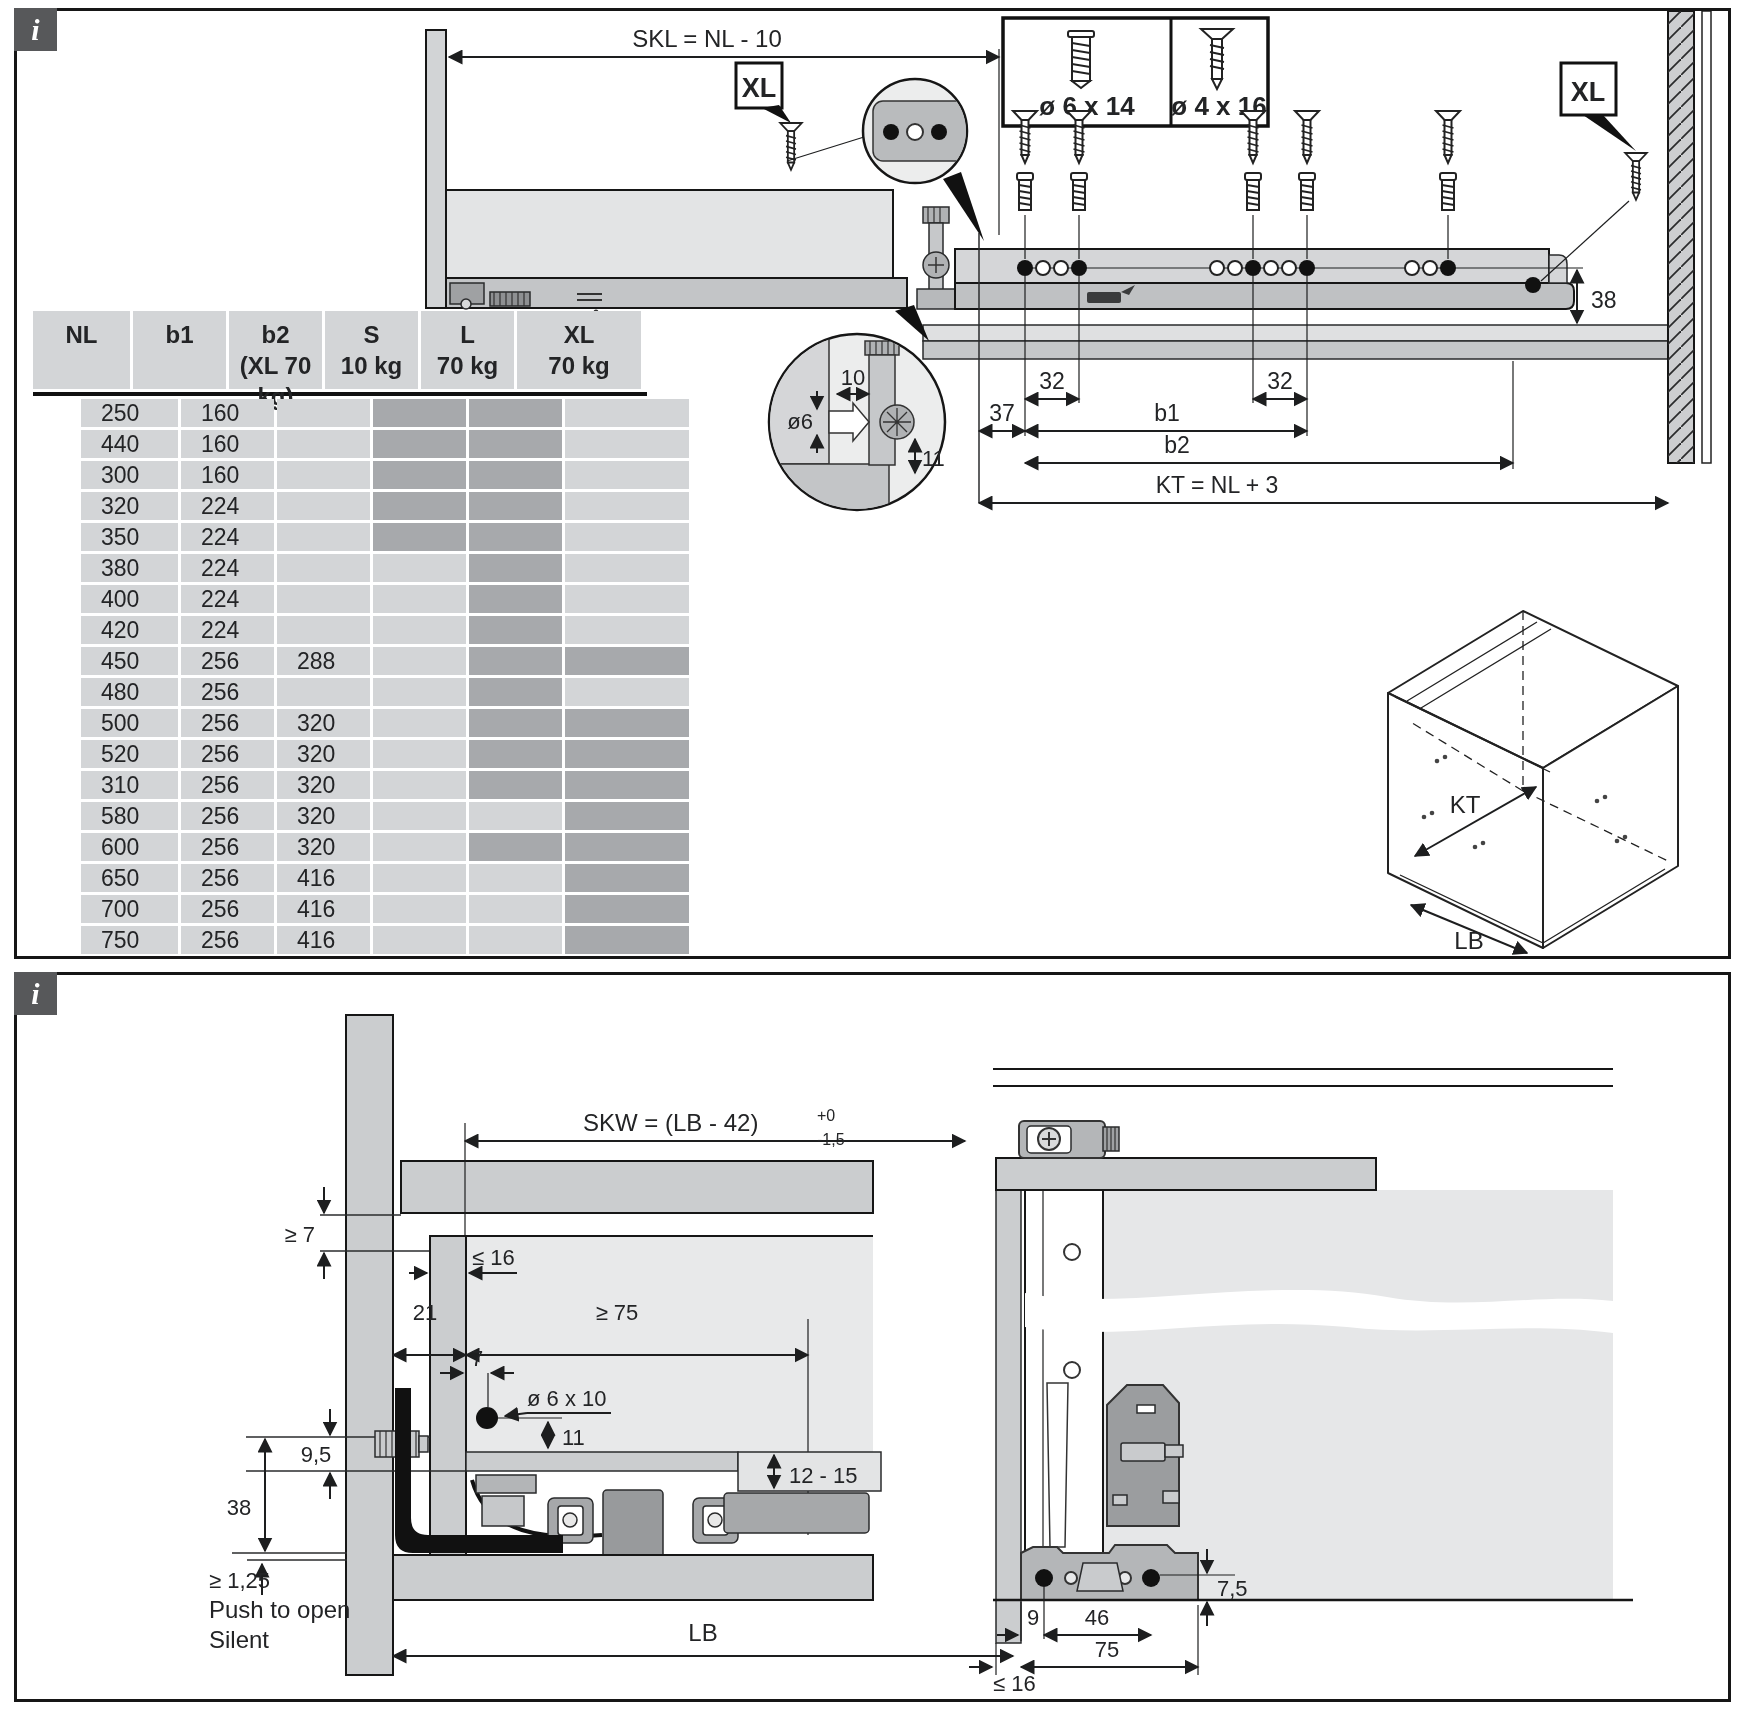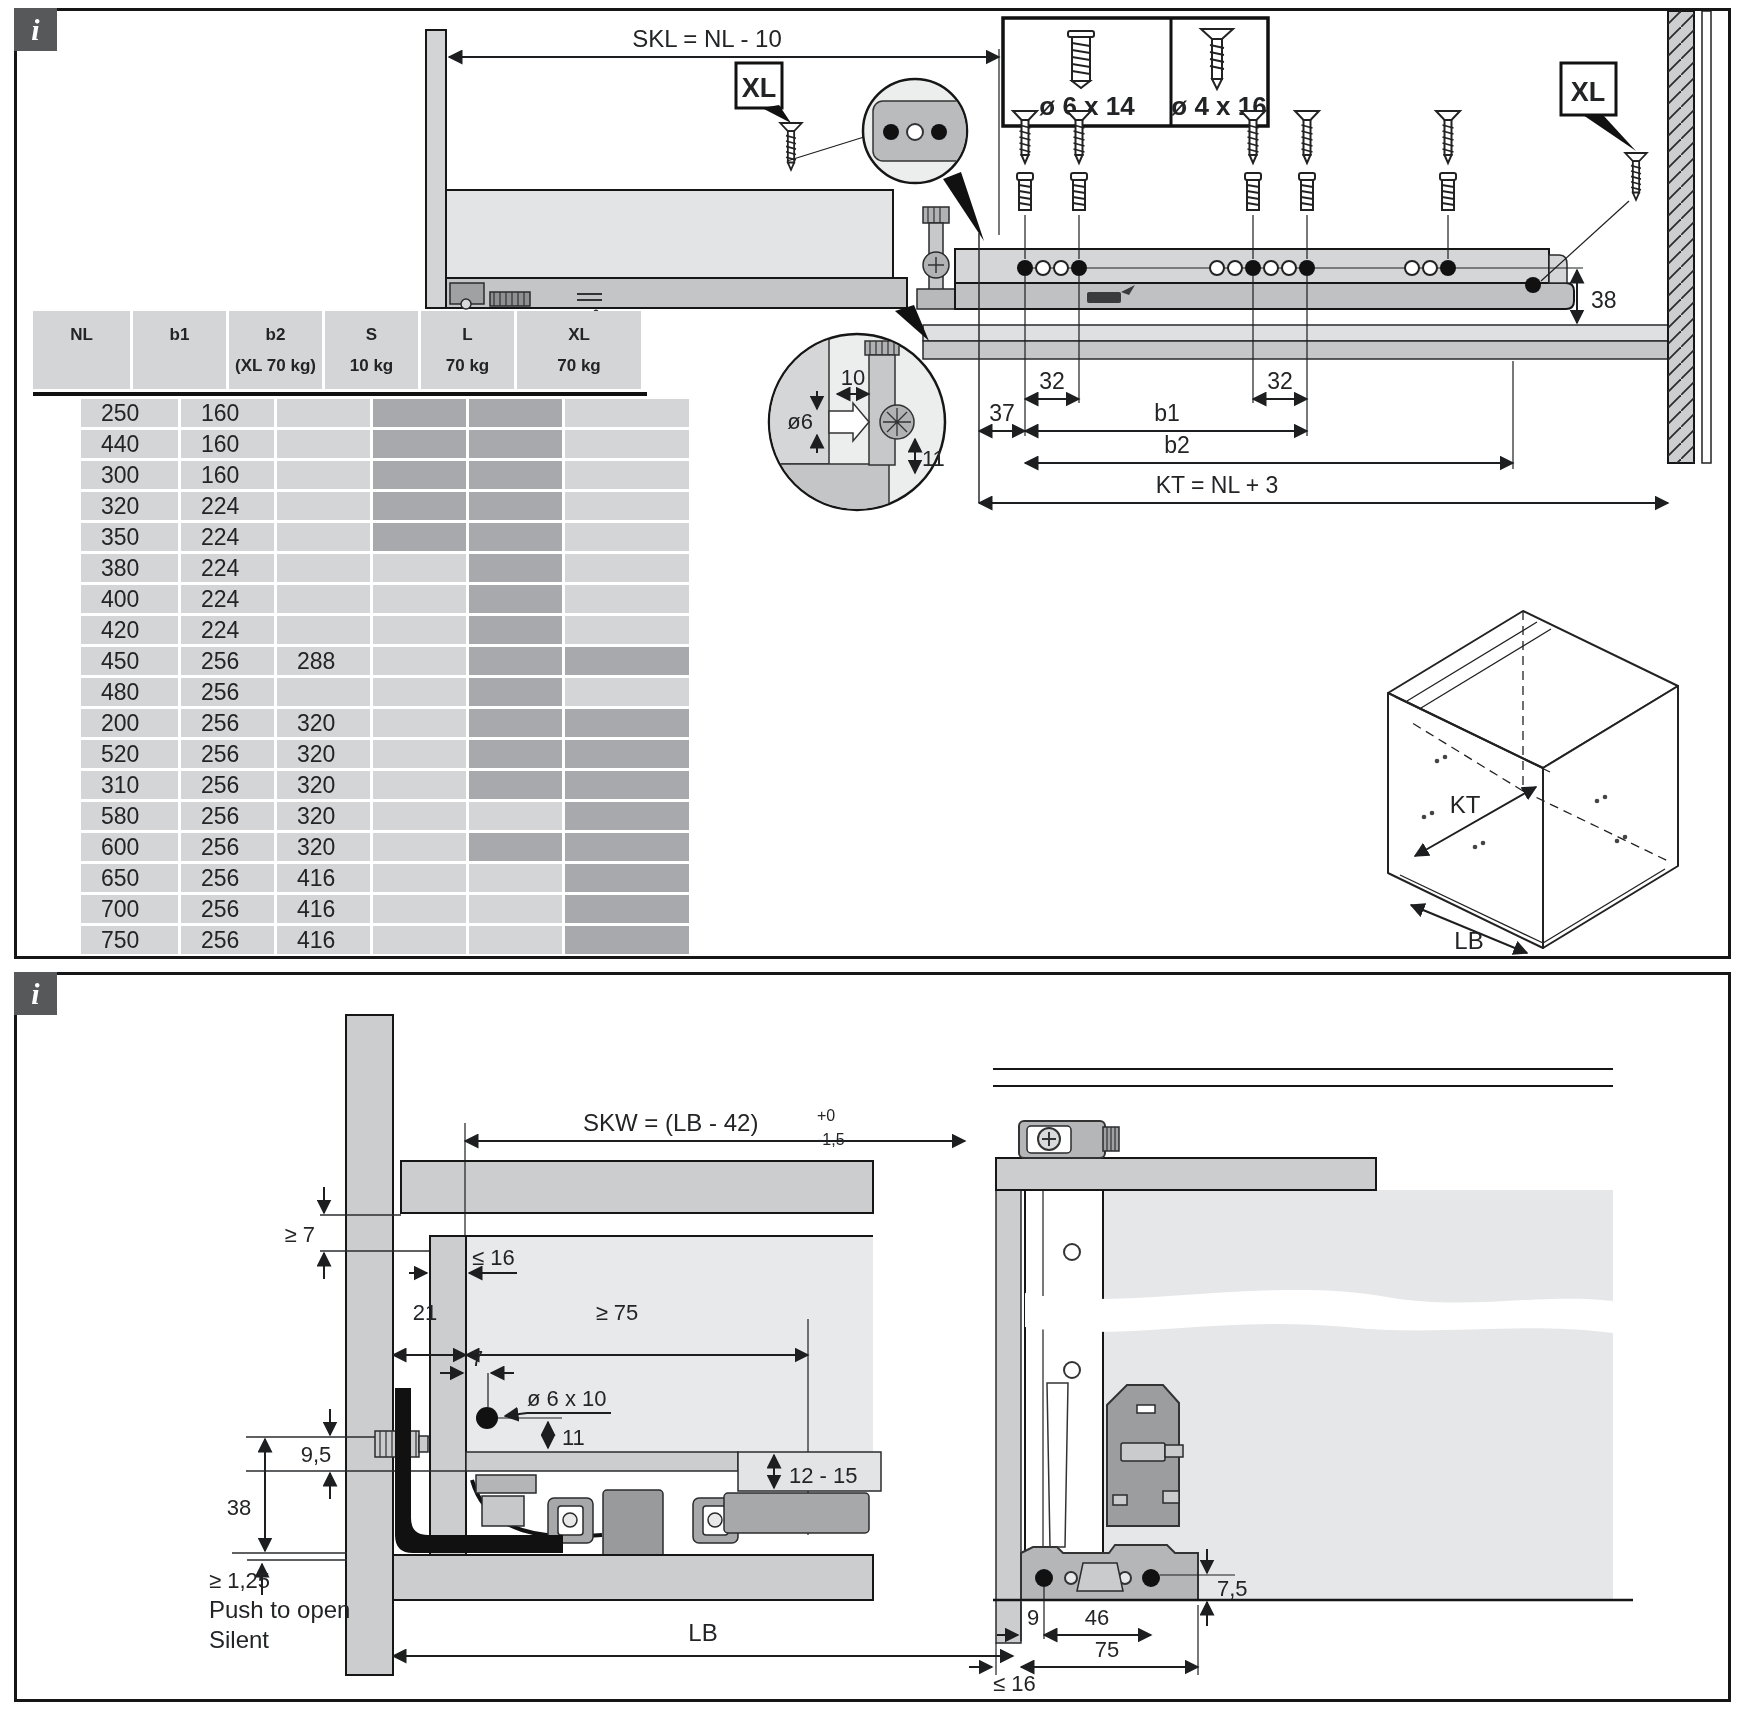--- a/index.html
+++ b/index.html
@@ -8,21 +8,21 @@
   .panel{position:absolute;background:#fff;border:3px solid #161616;}
   .panel-top{left:14px;top:8px;width:1711px;height:945px;}
   .panel-bottom{left:14px;top:972px;width:1711px;height:724px;}
   .badge{position:absolute;left:-3px;top:-3px;width:43px;height:43px;background:#57585a;color:#fff;
          display:flex;align-items:center;justify-content:center;
          font:italic 700 30px "Liberation Serif",serif;z-index:5;}
   .dsvg{position:absolute;left:0;top:0;z-index:1;}
   
   .tablewrap{position:absolute;left:16px;top:300px;width:614px;z-index:2;}
   .grid{display:grid;grid-template-columns:97px 93px 93px 93px 93px 124px;gap:3px;}
-  .th{background:#d3d5d7;height:78px;text-align:center;font-weight:700;font-size:17px;
+  .th{background:#d3d5d7;height:78px;text-align:center;font-weight:700;font-size:24px;
       line-height:31px;padding-top:8px;box-sizing:border-box;}
   .hdrline{height:4px;background:#111;margin-top:3px;}
   .rows{margin-top:3px;padding-left:48px;}
   .td{background:#d3d5d7;height:28px;font-size:23px;line-height:28px;padding-left:20px;
       box-sizing:border-box;}
   .td.avail{background:#a7a9ac;}
   
   text{font-family:"Liberation Sans",sans-serif;fill:#232426;font-size:22px;}
   .b{font-weight:700;}
   .f16{font-size:16px;} .f23{font-size:23px;} .f24{font-size:24px;} .f26{font-size:26px;} .f27{font-size:27px;}
@@ -379,21 +379,21 @@
       <div class="td c-l avail"></div>
       <div class="td c-xl avail"></div>
 
       <div class="td c-nl">480</div>
       <div class="td c-b1">256</div>
       <div class="td c-b2"></div>
       <div class="td c-s"></div>
       <div class="td c-l avail"></div>
       <div class="td c-xl"></div>
 
-      <div class="td c-nl">200</div>
+      <div class="td c-nl">500</div>
       <div class="td c-b1">256</div>
       <div class="td c-b2">320</div>
       <div class="td c-s"></div>
       <div class="td c-l avail"></div>
       <div class="td c-xl avail"></div>
 
       <div class="td c-nl">520</div>
       <div class="td c-b1">256</div>
       <div class="td c-b2">320</div>
       <div class="td c-s"></div>

